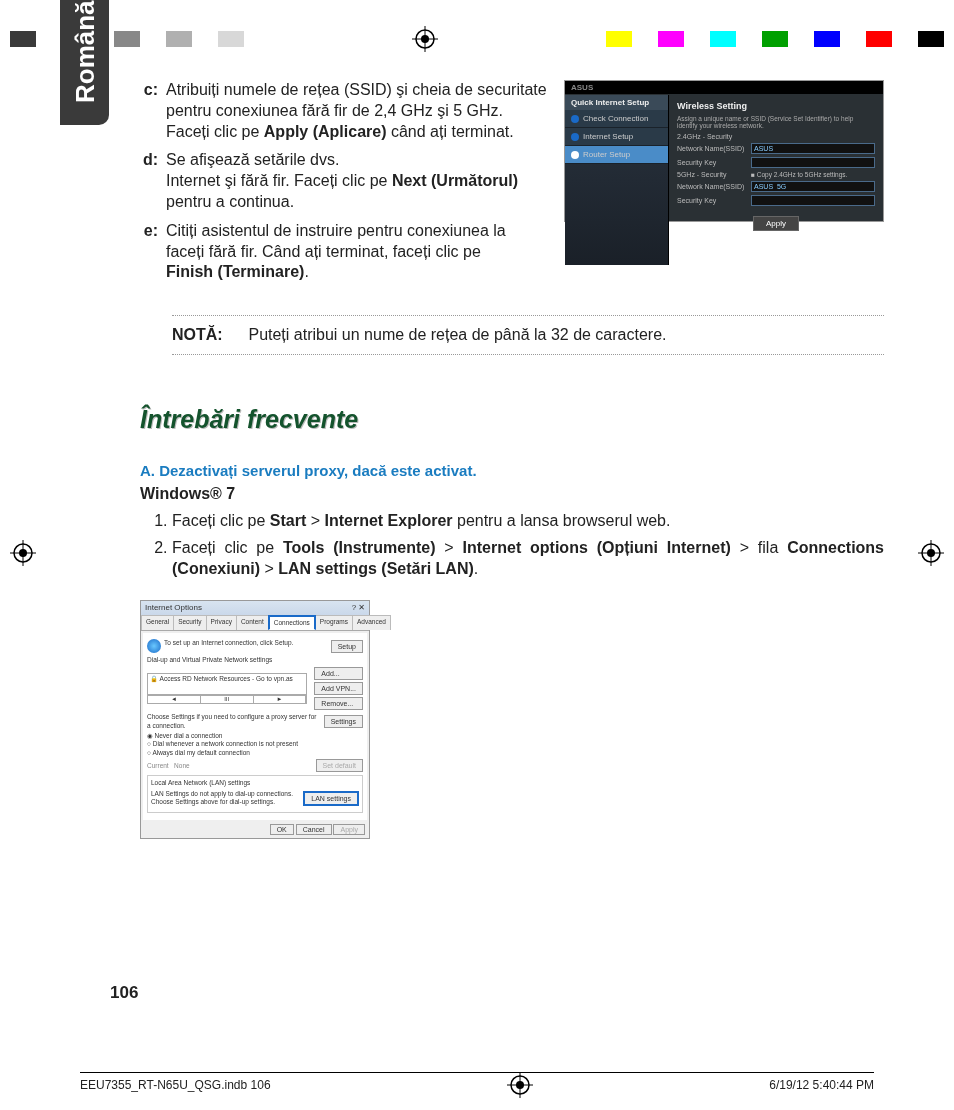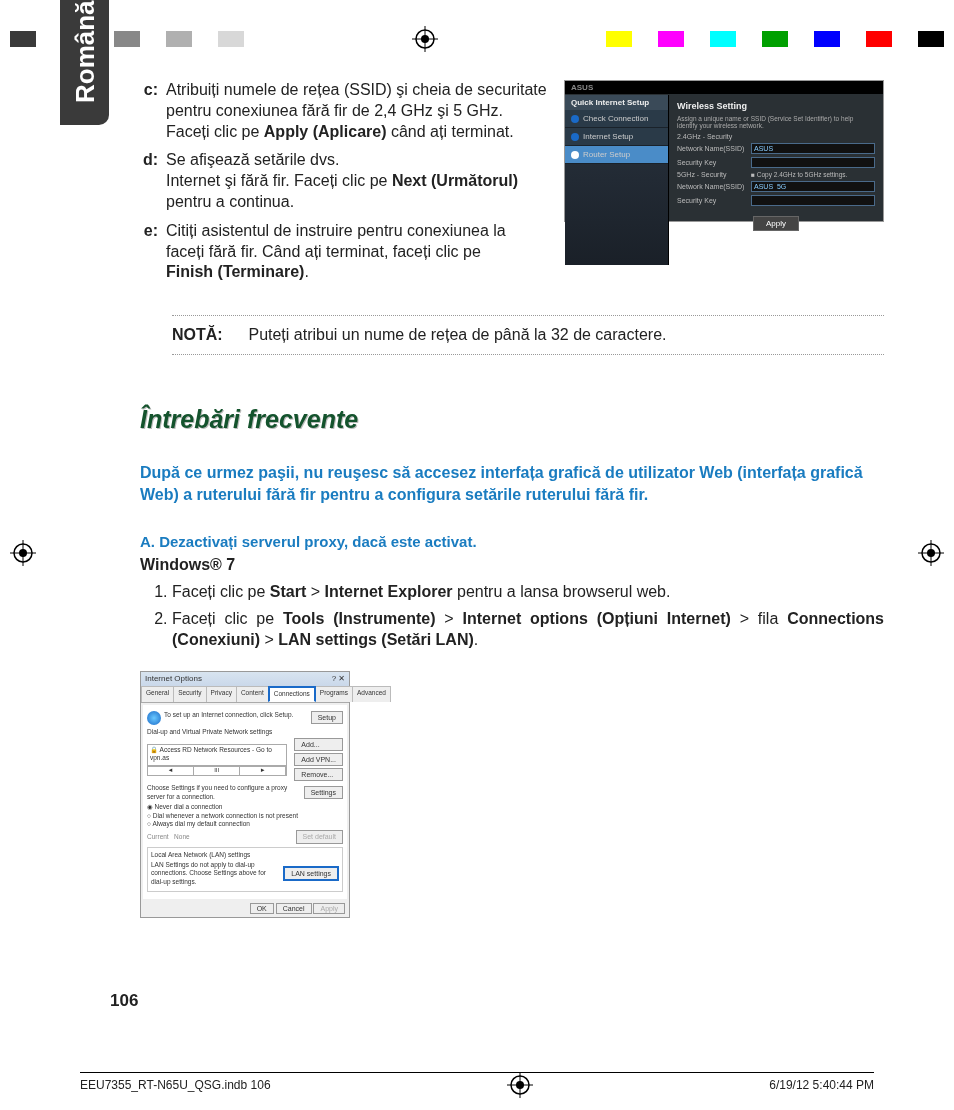--- a/index.html
+++ b/index.html
@@ -37,35 +37,35 @@
   .note-box { border-top: 1px dotted #999; border-bottom: 1px dotted #999; padding: 10px 0; margin: 24px 0 40px 32px; font-size: 16px; }
   .note-box b { display:inline-block; width:72px; }
   h2.faq { color: #14532d; font-size: 25px; font-weight: bold; margin: 50px 0 28px 0; text-shadow: 1px 1px 0 #bbb; font-style:italic;}
   .faq-lead { color: #1a7cc0; font-weight: bold; font-size: 16px; line-height: 1.35; margin-bottom: 28px;}
   .sub-a { color: #1a7cc0; font-weight: bold; font-size: 15px; margin-bottom: 6px; }
   .win7 { font-weight: bold; font-size: 16px; margin-bottom: 8px; }
   .faq-body { display:flex; gap:14px; align-items:flex-start; font-size: 16px; line-height:1.3;flex-direction:column;}
   .faq-steps { flex:1; }
   .faq-steps ol { list-style: decimal; padding-left: 32px; text-align: justify;}
   .faq-steps li { margin-bottom:6px; }
-  .ie-shot { width: 210px; border:1px solid #999; background:#efefef; font-size:7px; color:#333; padding-bottom:4px; }
+  .ie-shot { width: 230px; border:1px solid #999; background:#efefef; font-size:7px; color:#333; padding-bottom:4px; }
   .ie-shot .titlebar { background:linear-gradient(#d8e4f0,#cad8ea); padding:2px 4px; font-size:8px; display:flex; justify-content:space-between;}
   .ie-shot .tabs { display:flex; border-bottom:1px solid #aaa; background:#e8e8e8; }
   .ie-shot .tabs span { padding:2px 4px; font-size:6.5px; border:1px solid #bbb; border-bottom:none; background:#eee; margin-right:-1px;}
   .ie-shot .tabs span.active { background:#fff; border:2px solid #1a6ac8; border-bottom:1px solid #fff; z-index:1;}
   .ie-shot .panel { background:#fff; margin:2px; padding:4px; }
   .ie-shot .row2 { display:flex; justify-content:space-between; align-items:center; margin:2px 0; gap:4px;}
   .ie-shot .btn { border:1px solid #999; background:#eee; padding:1px 6px; font-size:7px; white-space:nowrap;}
   .ie-shot .btn.hl { border:2px solid #1a6ac8; }
   .ie-shot .listbox{ border:1px solid #aaa; height:22px; padding:1px 2px; font-size:6.5px; overflow:hidden;}
   .ie-shot fieldset{ border:1px solid #ccc; padding:3px; margin:3px 0; font-size:6.5px;}
   .ie-shot .scroll{ display:flex; border:1px solid #aaa; font-size:6px;}
   .ie-shot .scroll span{flex:1; text-align:center; border-right:1px solid #aaa;}
   .ie-shot .footer-btns{ text-align:right; padding:3px 4px 0 0;}
-  .pagenum { position: absolute; bottom: 4px; left: 40px; font-weight: bold; font-size: 17px; }
+  .pagenum { position: absolute; bottom: 12px; left: 40px; font-weight: bold; font-size: 17px; }
   .footer { position: absolute; bottom: 18px; left: 80px; right: 80px; height: 20px; display:flex; justify-content:space-between; align-items:center; font-size:12px; border-top:1px solid #000; padding-top:4px;}
   .footer .reg-mark{ margin:0 auto;}
 </style>
 </head>
 <body>
 
 <div class="registration">
   <div class="colorbar" id="cb-left">
       <span style="background: rgb(58, 58, 58);"></span>
       <span style="background: rgb(255, 255, 255);"></span>
@@ -185,21 +185,20 @@
         </div>
       </div>
     </div>
 
     <div class="note-box">
       <b>NOTĂ:</b>
       <span>Puteți atribui un nume de rețea de până la 32 de caractere.</span>
     </div>
 
     <h2 class="faq">Întrebări frecvente</h2>
-    <p class="faq-lead">După ce urmez paşii, nu reuşesc să accesez interfața grafică de utilizator Web (interfața grafică Web) a ruterului fără fir pentru a configura setările ruterului fără fir.</p>
     <p class="sub-a">A. Dezactivați serverul proxy, dacă este activat.</p>
     <p class="win7">Windows® 7</p>
 
     <div class="faq-body">
       <div class="faq-steps">
         <ol>
           <li><span>Faceți clic pe </span><b>Start</b><span> &gt; </span><b>Internet Explorer</b><span> pentru a lansa browserul web.</span></li>
           <li><span>Faceți clic pe </span><b>Tools (Instrumente)</b><span> &gt; </span><b>Internet options (Opțiuni Internet)</b><span> &gt; fila </span><b>Connections (Conexiuni)</b><span> &gt; </span><b>LAN settings (Setări LAN)</b><span>.</span></li>
         </ol>
       </div>

